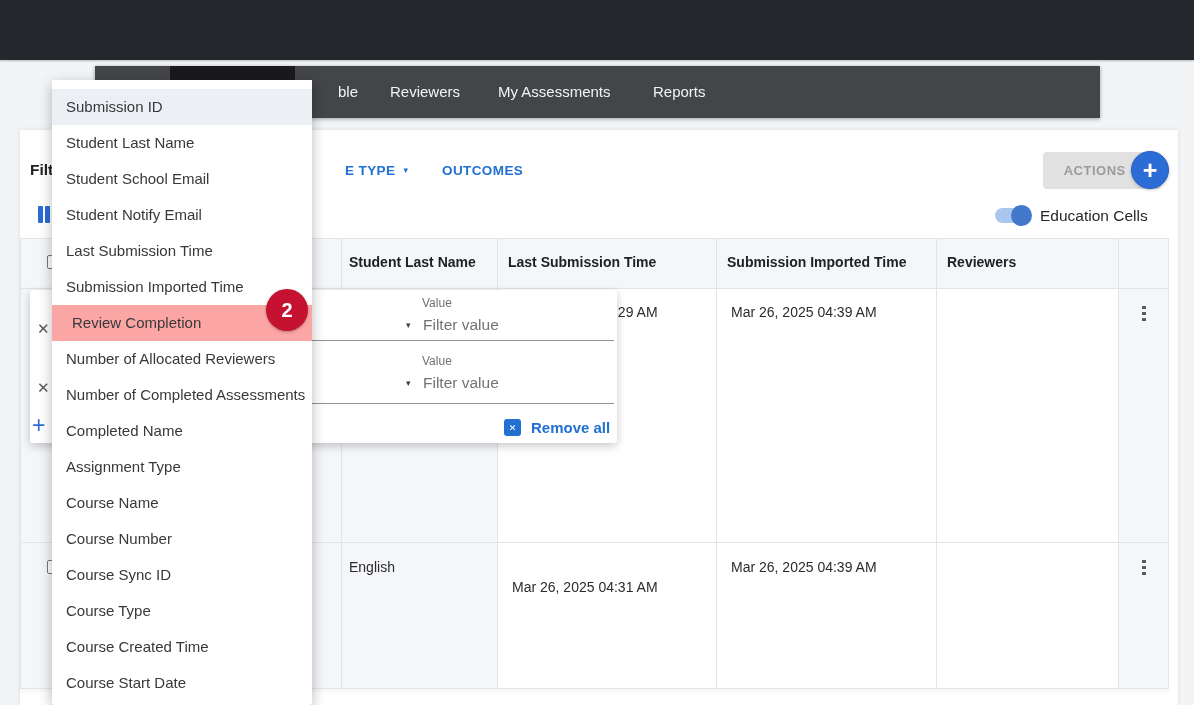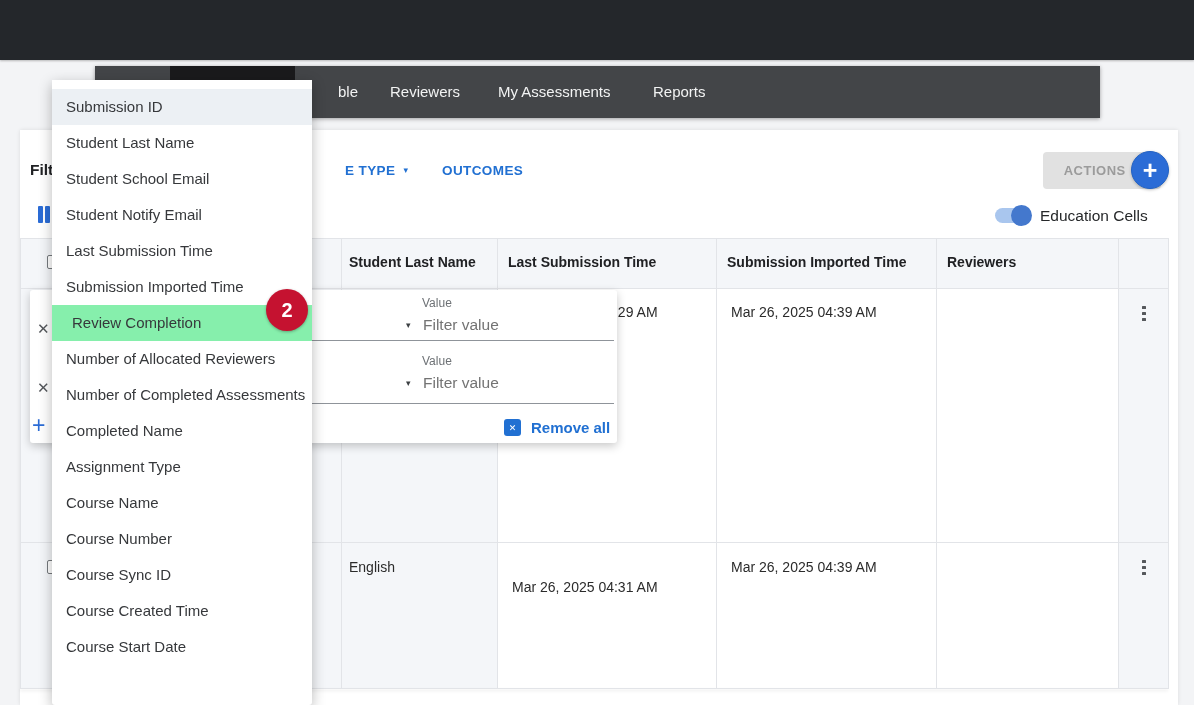--- a/index.html
+++ b/index.html
@@ -81,21 +81,21 @@
                   border-radius:3px;color:#fff;font-size:9px;font-weight:bold;display:flex;
                   align-items:center;justify-content:center;cursor:pointer;}
   .fp-remove-lbl{position:absolute;left:501px;top:129px;font-size:15px;font-weight:bold;color:#2170d2;cursor:pointer;}
 
   
   .cmenu{left:52px;top:80px;width:260px;height:616px;background:#fff;z-index:30;
          box-shadow:0 4px 14px rgba(0,0,0,.28);border-radius:0 0 3px 3px;padding-top:9px;
          box-sizing:content-box;overflow:hidden;}
   .cmenu .item{height:36px;line-height:36px;padding-left:14px;font-size:15px;color:#36383b;cursor:pointer;}
   .cmenu .item.sel{background:#ecf0f4;}
-  .cmenu .item.hov{background:#86efac;padding-left:20px;}
+  .cmenu .item.hov{background:#fca5a5;padding-left:20px;}
   .badge{position:absolute;left:214px;top:209px;width:42px;height:42px;border-radius:50%;
          background:#c51230;color:#fff;font-size:20px;font-weight:bold;display:flex;
          align-items:center;justify-content:center;box-shadow:0 1px 3px rgba(0,0,0,.3);z-index:31;}
 </style>
 </head>
 <body>
 
 <div class="abs card"></div>
 
 <div class="abs thead-bg"></div>
@@ -215,16 +215,17 @@
   <div class="item">Last Submission Time</div>
   <div class="item">Submission Imported Time</div>
   <div class="item hov">Review Completion</div>
   <div class="item">Number of Allocated Reviewers</div>
   <div class="item">Number of Completed Assessments</div>
   <div class="item">Completed Name</div>
   <div class="item">Assignment Type</div>
   <div class="item">Course Name</div>
   <div class="item">Course Number</div>
   <div class="item">Course Sync ID</div>
+  <div class="item">Course Type</div>
   <div class="item">Course Created Time</div>
   <div class="item">Course Start Date</div>
   <div class="badge">2</div>
 </div>
 
 </body></html>

